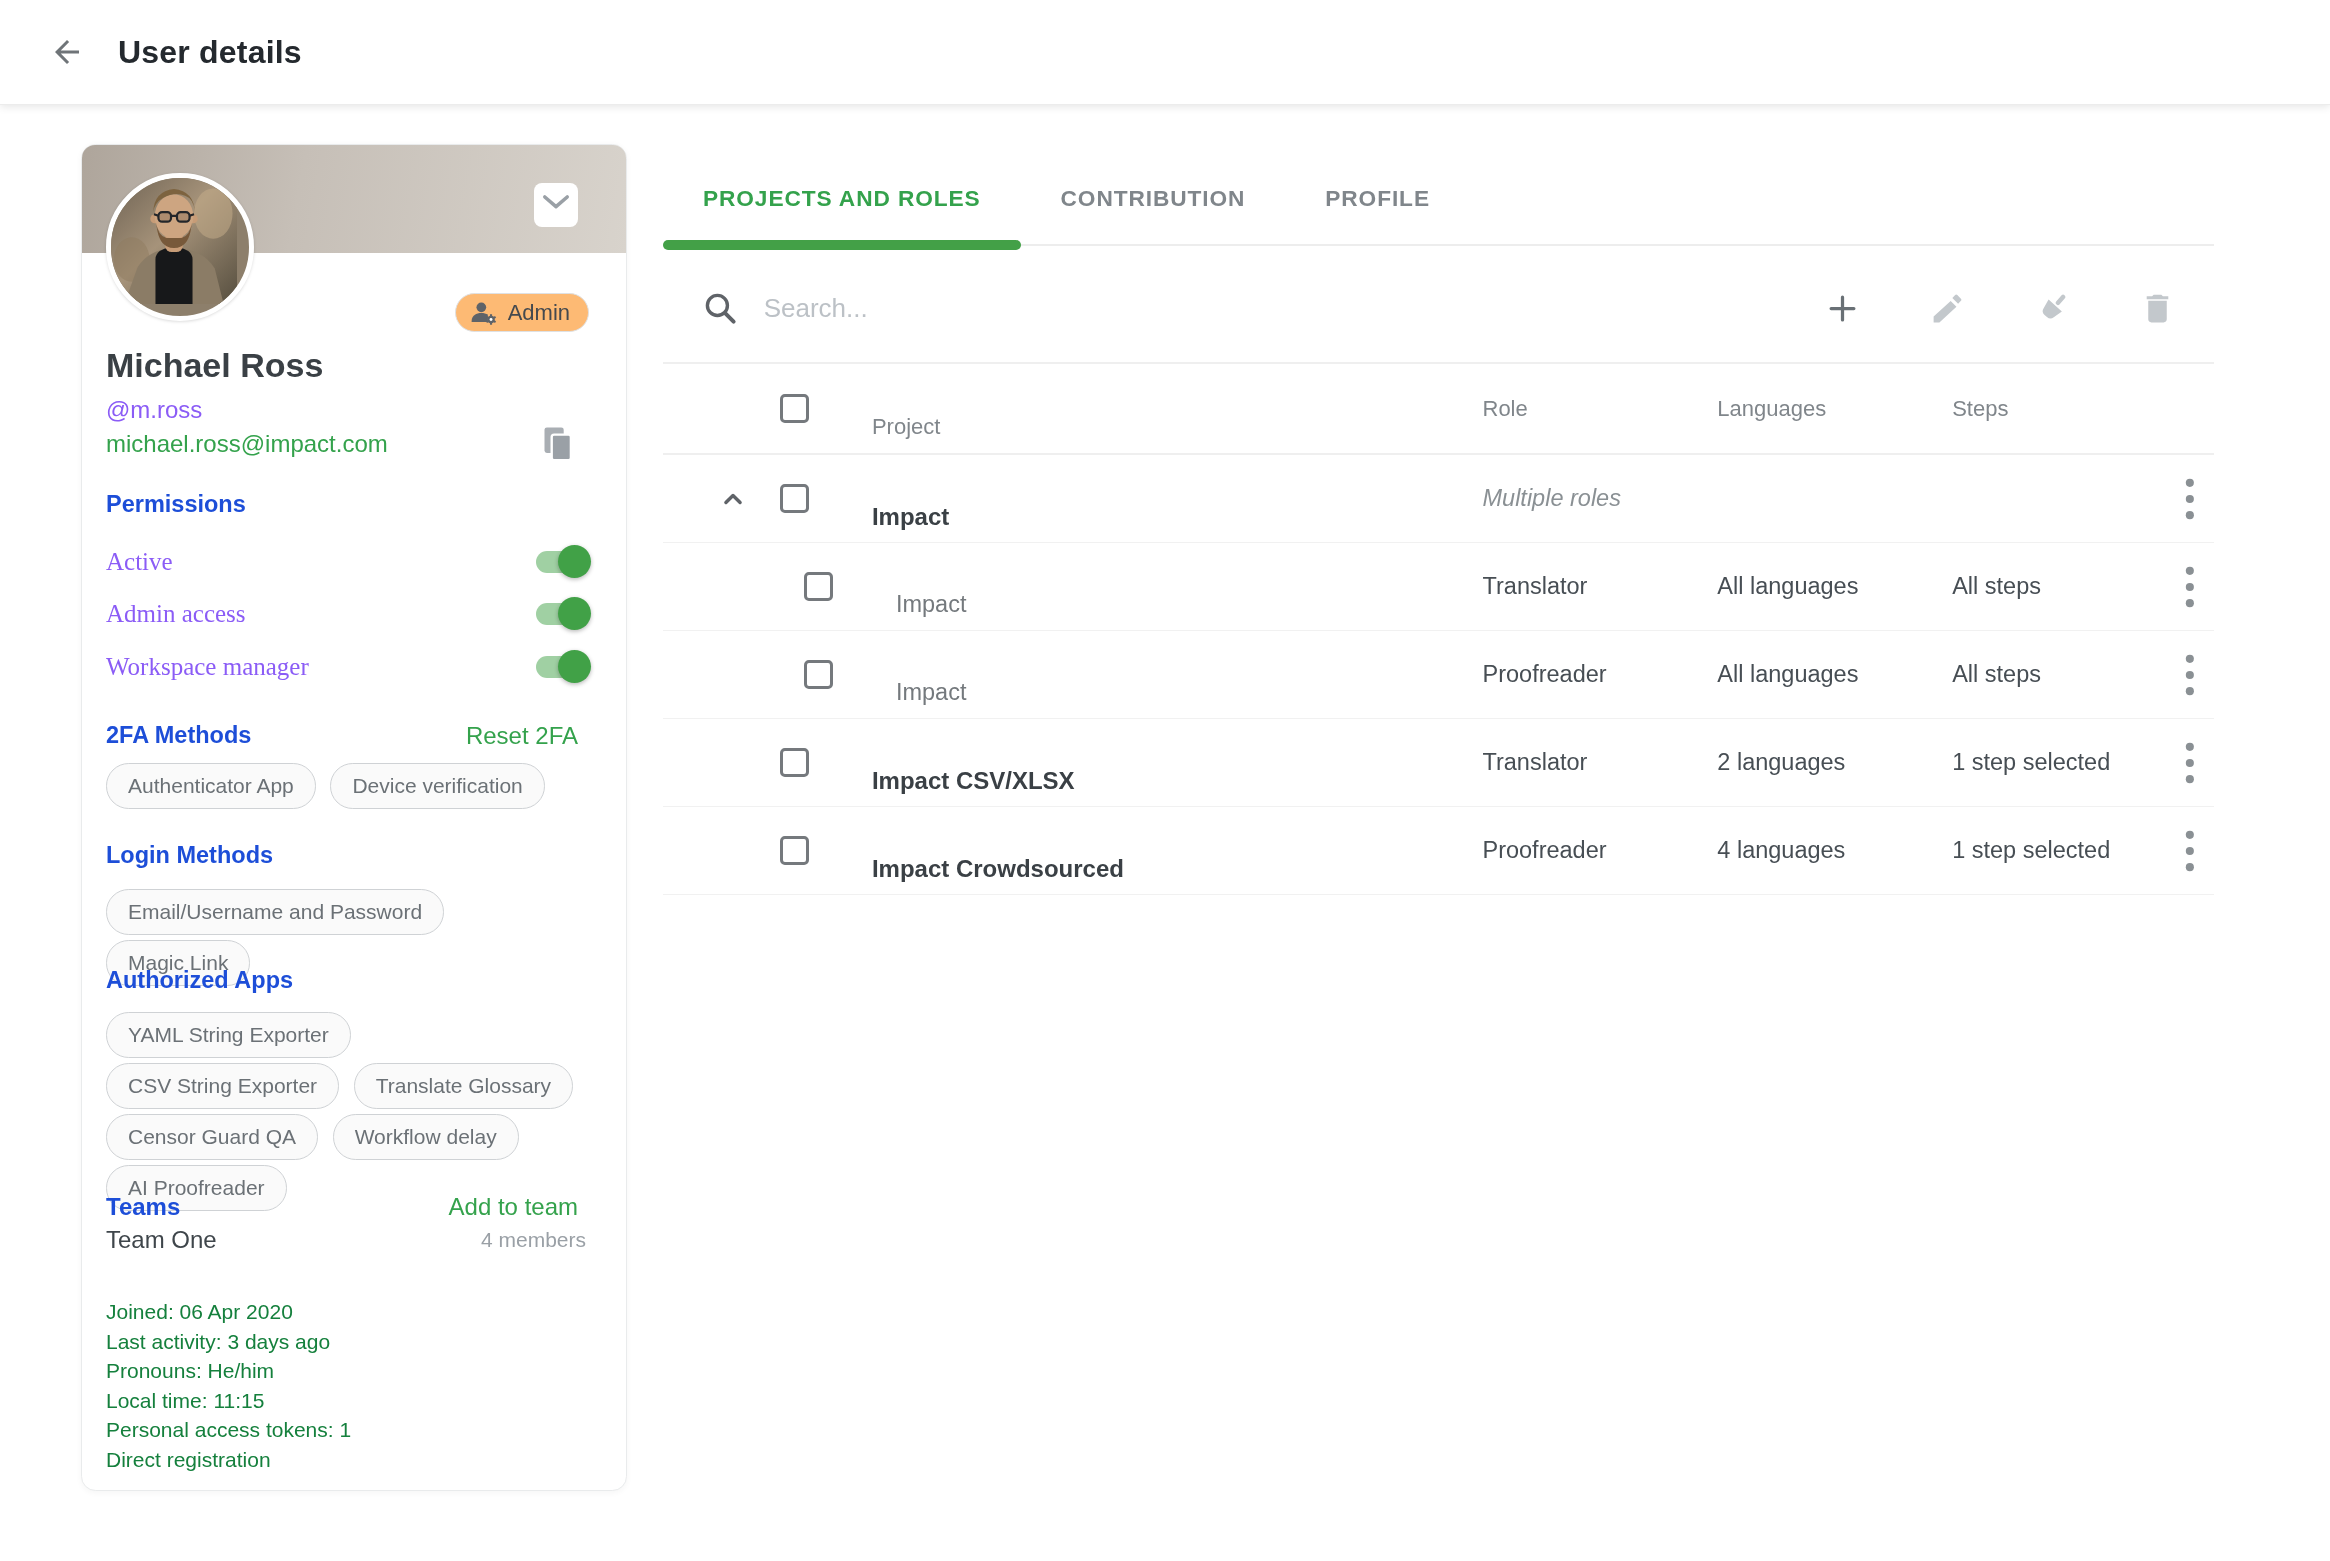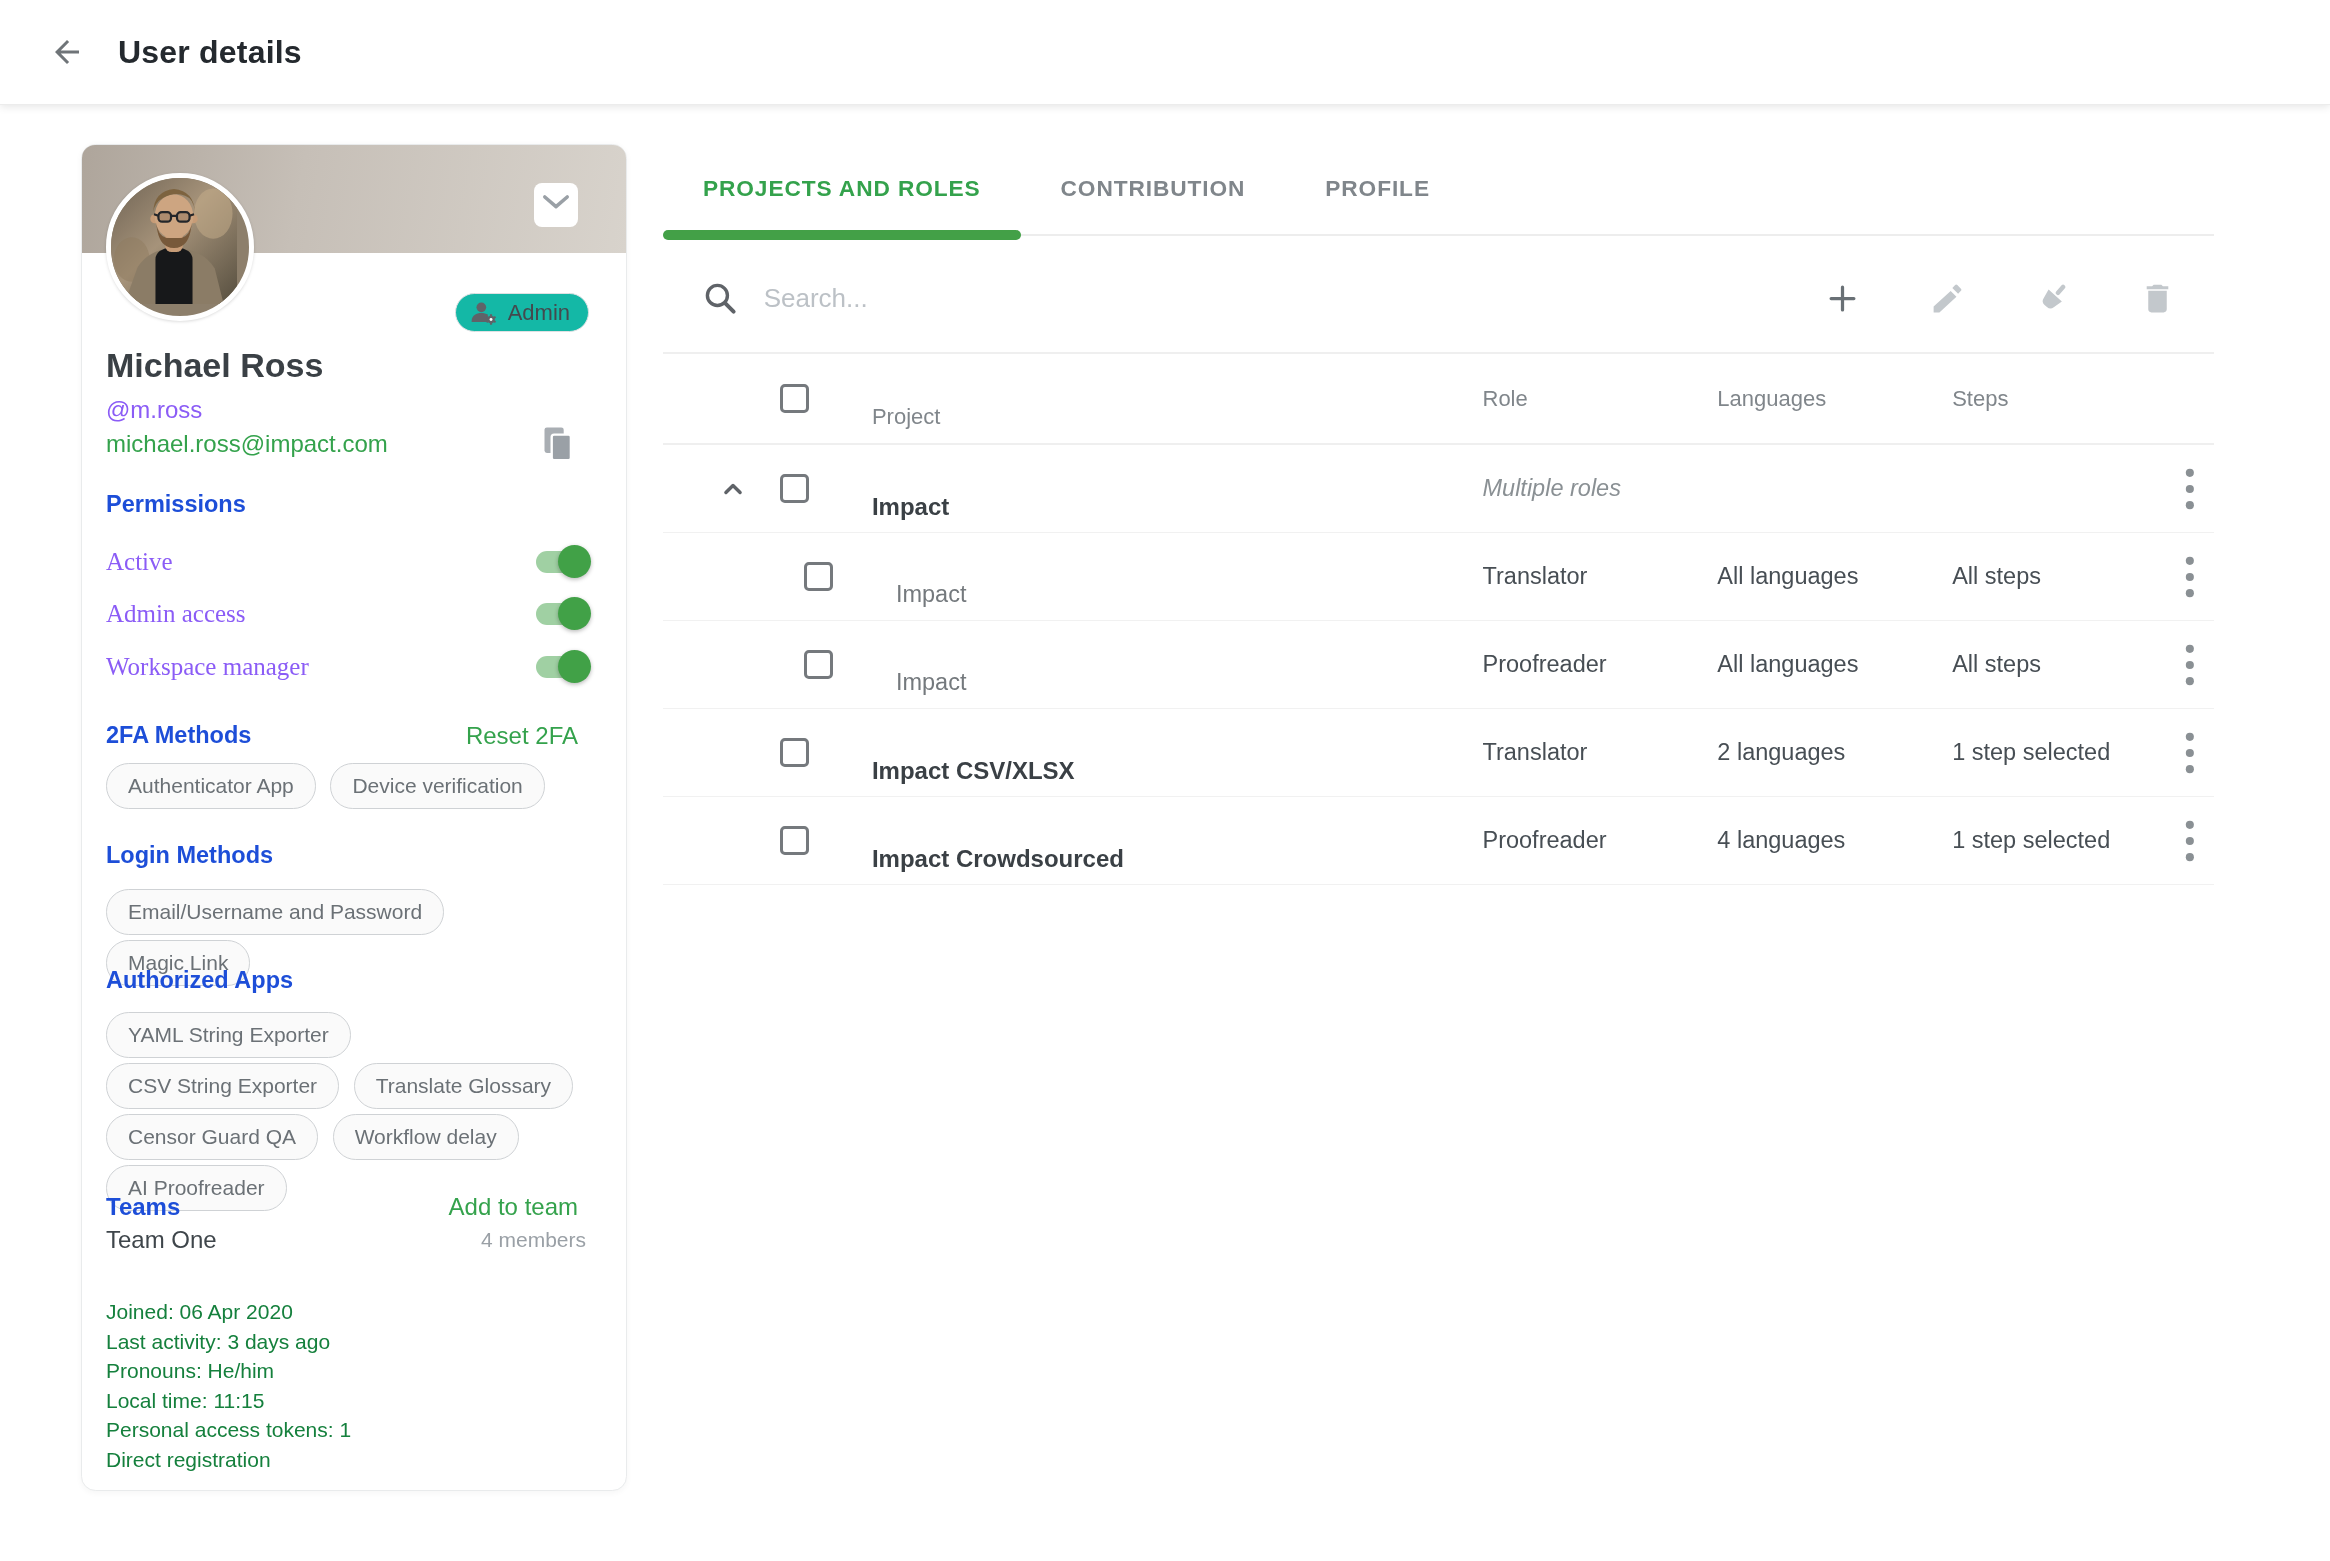--- a/index.html
+++ b/index.html
@@ -18,21 +18,21 @@
   
   .card{position:absolute;left:81px;top:144px;width:544px;height:1345px;background:#fff;
         border:1.6px solid #e9ebec;border-radius:14.6px;box-shadow:0 1.6px 6.5px rgba(0,0,0,.04);}
   .banner{position:absolute;left:0;top:0;right:0;height:108px;border-radius:13px 13px 0 0;
           background:linear-gradient(100deg,#aea59b 0%,#c6bfb7 40%,#d8d3cc 100%);}
   .mail-btn{position:absolute;top:27px;right:37px;width:44px;height:44px;background:#fff;border-radius:8px;
             display:flex;align-items:center;justify-content:center;}
   .avatar{position:absolute;left:24px;top:28px;width:138px;height:138px;border-radius:50%;
           border:5.7px solid #fff;overflow:hidden;background:#8d7f6b;box-shadow:0 0.8px 3.2px rgba(0,0,0,.15);}
   .admin-chip{position:absolute;top:148px;right:37px;height:37px;border:1.6px solid #dfe1e3;border-radius:20px;
-              display:flex;align-items:center;gap:9.7px;padding:0 18px 0 14.6px;background:#14b8a6;}
+              display:flex;align-items:center;gap:9.7px;padding:0 18px 0 14.6px;background:#fdba74;}
   .admin-chip span{font-size:22px;color:#44494e;}
   .user-name{position:absolute;left:24px;top:201px;margin:0;font-size:34px;font-weight:700;color:#3a4045;}
   .user-handle{position:absolute;left:24px;top:251px;font-size:24px;color:#8b5cf6;}
   .user-email{position:absolute;left:24px;top:285px;font-size:24px;color:#34a24c;text-decoration:none;}
   .copy-btn{position:absolute;top:269px;right:40px;width:37px;height:40px;}
 
   .sec-title{position:absolute;left:24px;margin:0;font-size:23.5px;font-weight:700;color:#1d4ed8;}
   .perm-title{top:346px;}
   .toggle-row{position:absolute;left:24px;right:37px;height:39px;display:flex;align-items:center;justify-content:space-between;}
   .toggle-row .lbl{font-size:25px;color:#8b5cf6;font-family:Liberation Serif, serif;}
@@ -50,21 +50,21 @@
   .chip{height:44px;border:1.6px solid #cfd2d5;border-radius:22.7px;background:#fafafa;
         display:flex;align-items:center;padding:0 21px;font-size:21px;color:#6b7176;white-space:nowrap;}
   .teams-title{font-size:24px;}
   .team-row{position:absolute;left:24px;right:40px;top:1077px;height:36px;display:flex;align-items:center;justify-content:space-between;}
   .team-name{font-size:24px;color:#3f464b;}
   .team-meta{font-size:21px;color:#9aa0a6;}
   .meta-block{position:absolute;left:24px;top:1152px;display:flex;flex-direction:column;}
   .meta-block span{font-size:21px;color:#15803d;line-height:29.5px;}
 
   
-  .main{position:absolute;left:663px;top:142px;width:1551px;}
+  .main{position:absolute;left:663px;top:152px;width:1551px;}
   .tabs{position:relative;height:92px;display:flex;border-bottom:2.4px solid #ededed;}
   .tab{position:relative;height:100%;display:flex;align-items:center;padding:0 40px;
        font-size:22.7px;font-weight:700;letter-spacing:0.9px;color:#80868b;}
   .tab.active{color:#34a24c;}
   .tab.active::after{content:"";position:absolute;left:0;right:0;bottom:-5.7px;height:9.7px;
                      border-radius:8px;background:#43a047;}
 
   .search-row{height:108px;display:flex;align-items:center;border-bottom:2.4px solid #efefef;padding-top:8px;}
   .search-icon-wrap{width:37px;height:37px;margin-left:39px;}
   .search-input{flex:1;border:none;outline:none;font-size:26px;color:#3f464b;margin-left:22.7px;background:transparent;}

